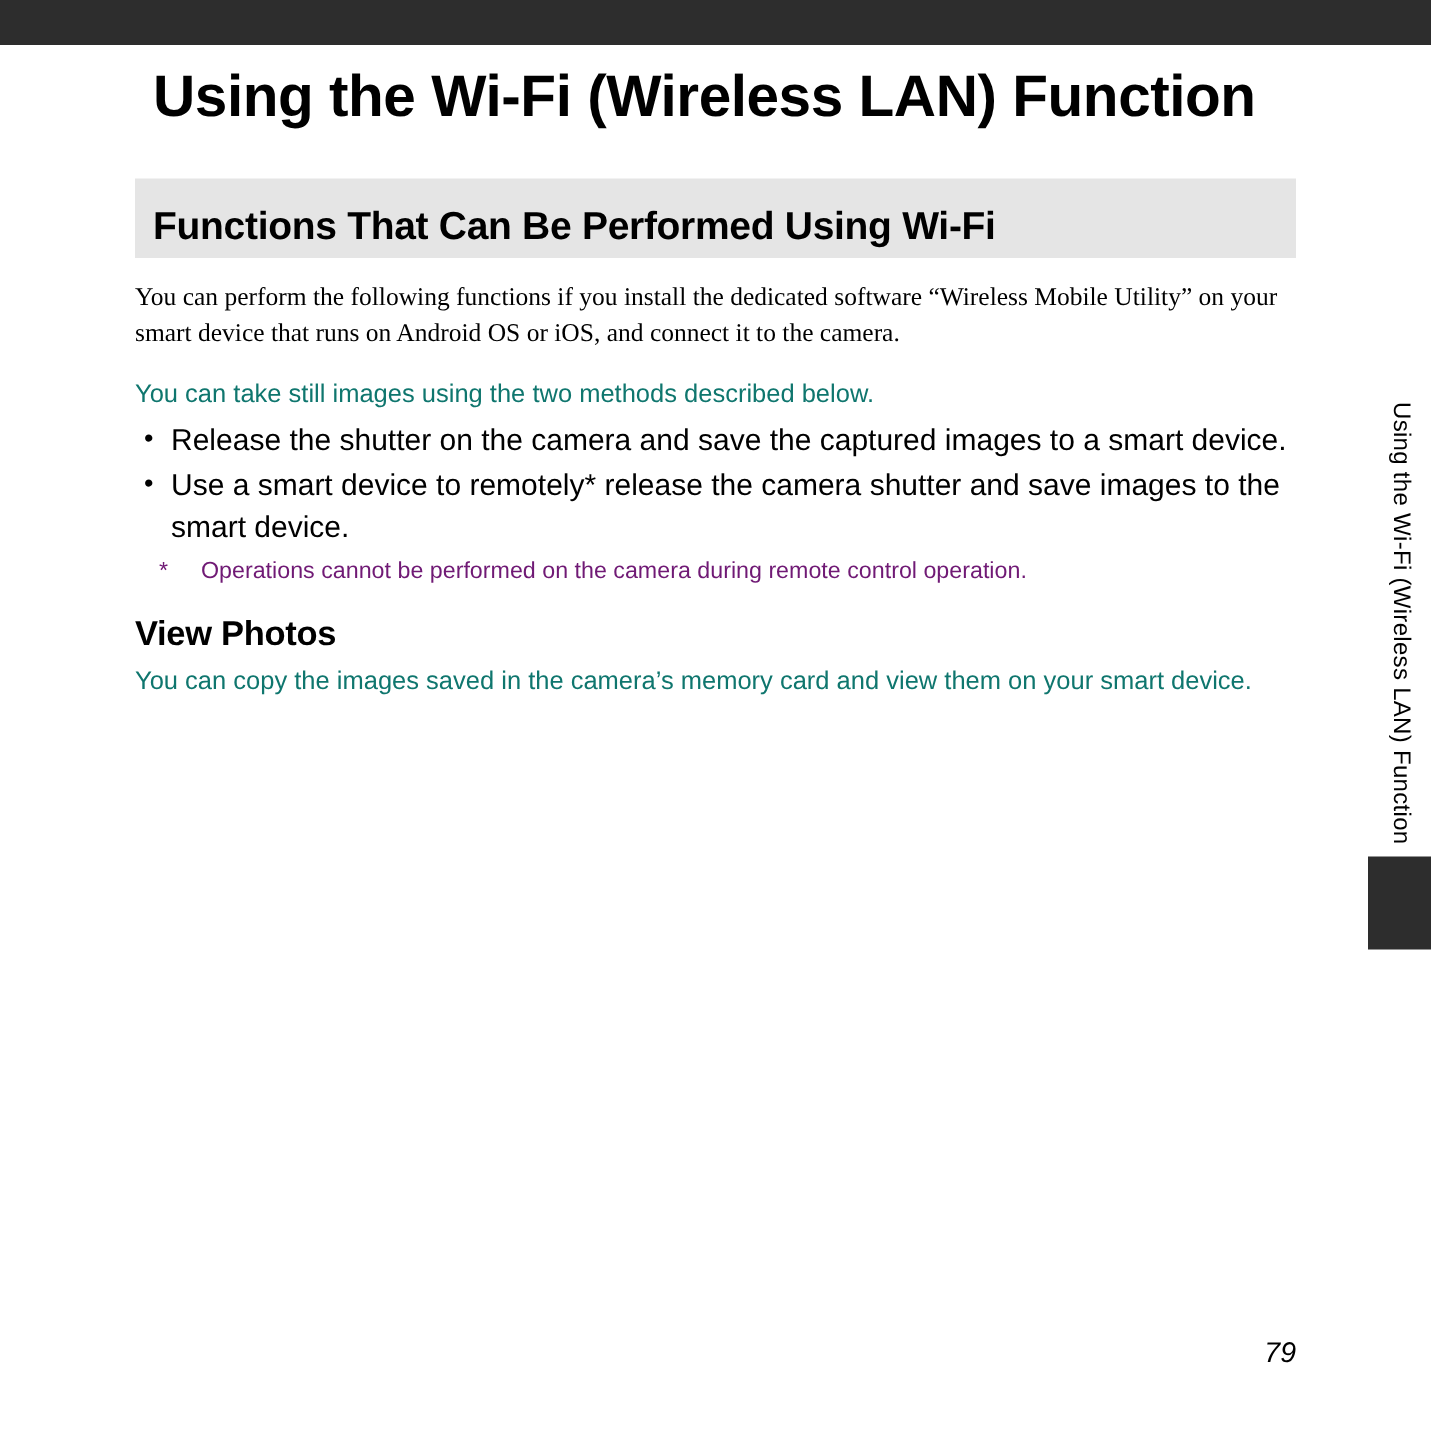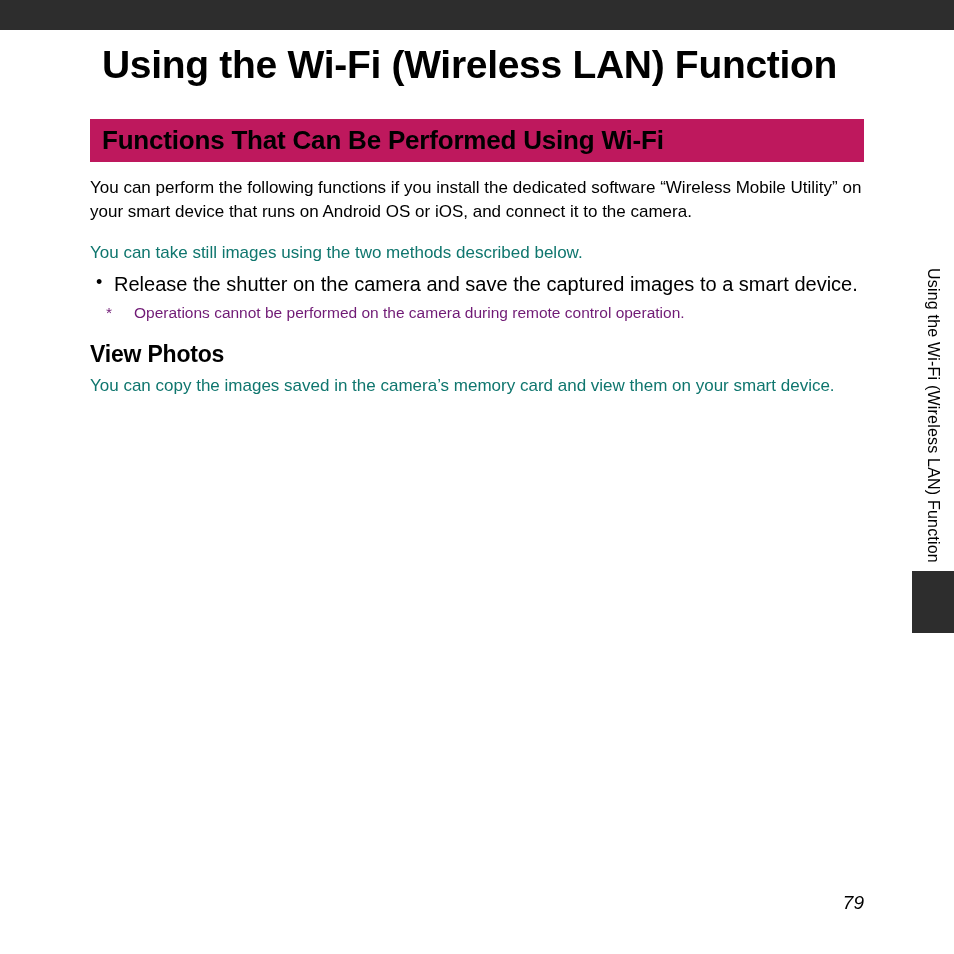--- a/index.html
+++ b/index.html
@@ -27,27 +27,27 @@
     color: #000;
     padding-left: 12px;
     letter-spacing: -0.3px;
     margin-bottom: 28px;
   }
   .section-heading {
     font-family: "Segoe UI", Arial, sans-serif;
     font-size: 26px;
     font-weight: 700;
     color: #000;
-    background: #be185d;
-    padding: 6px 12px 6px 12px;
+    background: #e5e5e5;
+    padding: 16px 12px 6px 12px;
     margin-bottom: 14px;
     letter-spacing: -0.2px;
   }
   .intro-text {
-    font-family: Liberation Sans, sans-serif;
+    font-family: Liberation Serif, serif;
     font-size: 17px;
     line-height: 1.45;
     color: #000;
     margin-bottom: 16px;
   }
   .sub-heading {
     font-family: "Segoe UI", Arial, sans-serif;
     font-size: 23px;
     font-weight: 700;
     color: #000;
@@ -132,20 +132,21 @@
 <div class="content">
   <h1 class="main-title">Using the Wi-Fi (Wireless LAN) Function</h1>
 
   <h2 class="section-heading">Functions That Can Be Performed Using Wi-Fi</h2>
 
   <p class="intro-text">You can perform the following functions if you install the dedicated software “Wireless Mobile Utility” on your smart device that runs on Android OS or iOS, and connect it to the camera.</p>
 
   <p class="sub-text">You can take still images using the two methods described below.</p>
   <ul>
     <li>Release the shutter on the camera and save the captured images to a smart device.</li>
+    <li>Use a smart device to remotely* release the camera shutter and save images to the smart device.</li>
   </ul>
   <p class="footnote">
     <span class="ast">*</span><span>Operations cannot be performed on the camera during remote control operation.</span>
   </p>
 
   <div class="view-block">
     <h3 class="sub-heading">View Photos</h3>
     <p class="sub-text">You can copy the images saved in the camera’s memory card and view them on your smart device.</p>
   </div>
 </div>

